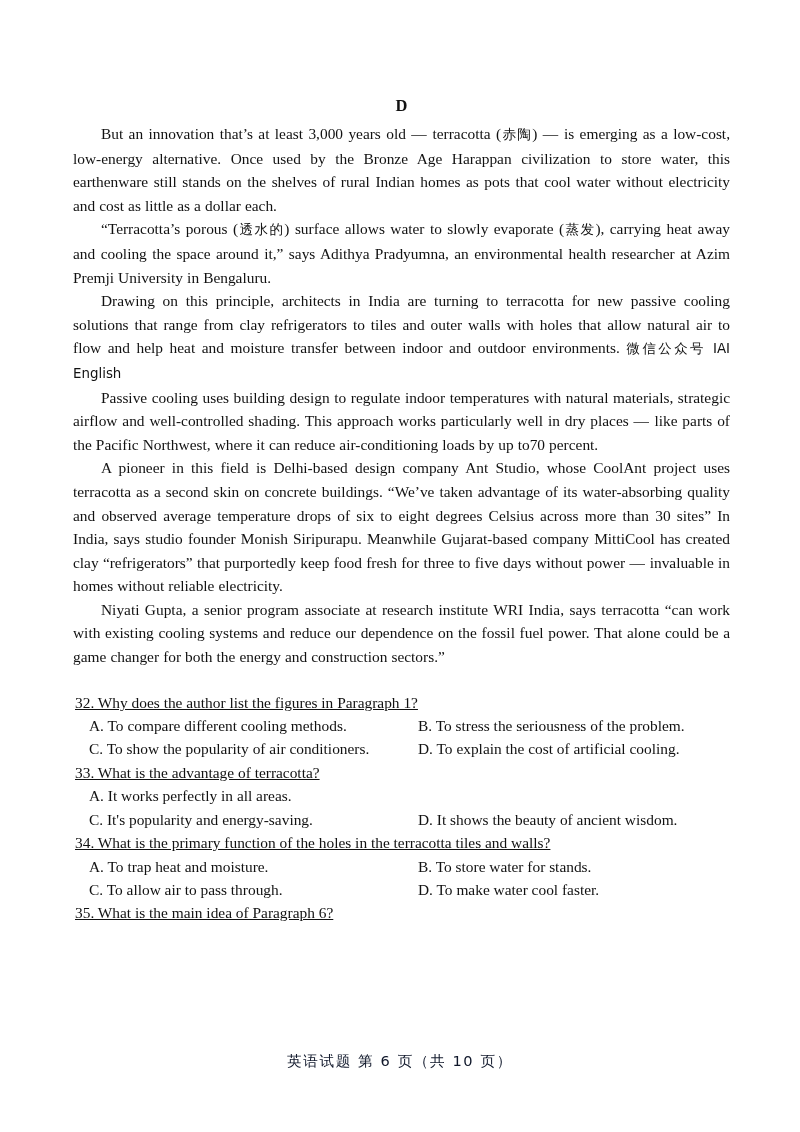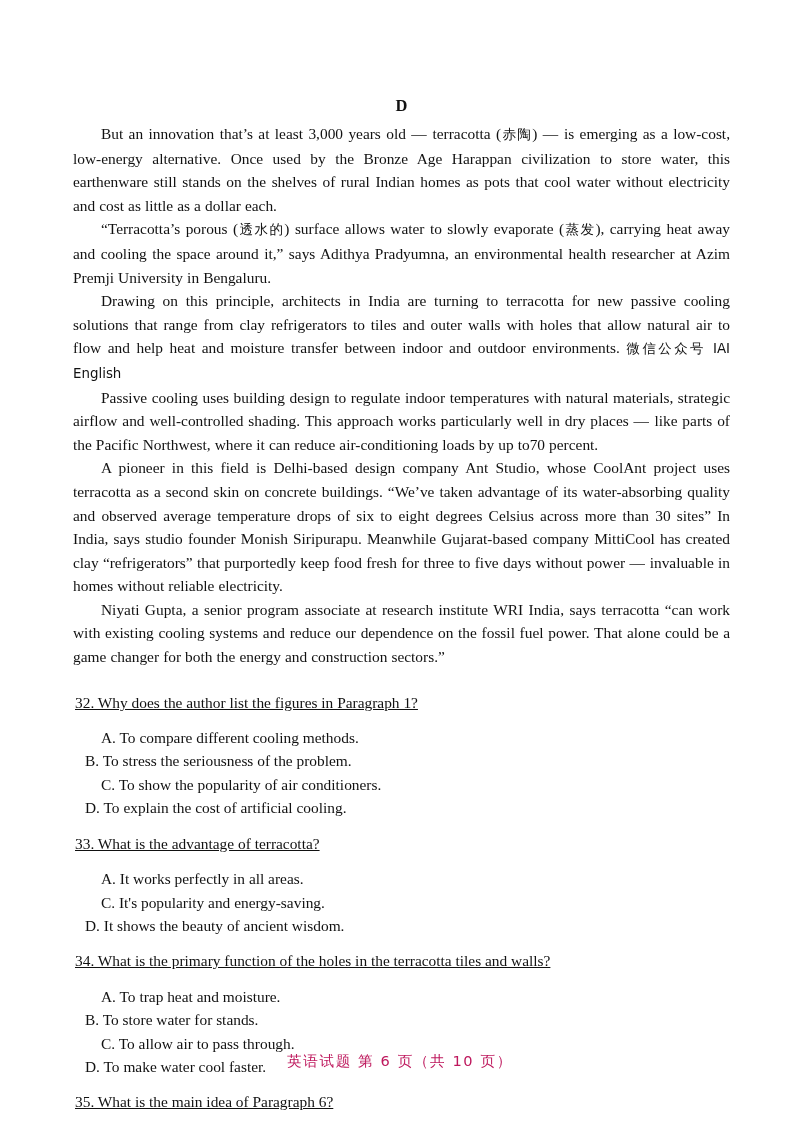--- a/index.html
+++ b/index.html
@@ -73,21 +73,21 @@
     font-size: 15.4px;
     line-height: 23.4px;
     margin: 0;
     padding-left: 2px;
     text-indent: 0;
     text-decoration: underline;
   }
   .q-options {
     display: flex;
     flex-wrap: wrap;
-    margin: 12px;
+    margin: 0;
     padding: 0;
   }
   .opt {
     font-size: 15.4px;
     line-height: 23.4px;
     box-sizing: border-box;
   }
   .opt.col-left {
     width: 345px;
     padding-left: 16px;
@@ -100,21 +100,21 @@
   
   .footer {
     position: absolute;
     left: 0;
     top: 1052px;
     width: 800px;
     text-align: center;
     font-family: "DejaVu Sans", sans-serif;
     font-size: 14.6px;
     letter-spacing: 1.6px;
-    color: #be185d;
+    color: #0f172a;
   }
 </style>
 </head>
 <body>
 
 <div class="page">
   <div class="content">
 
     <div class="section-letter">D</div>
 

